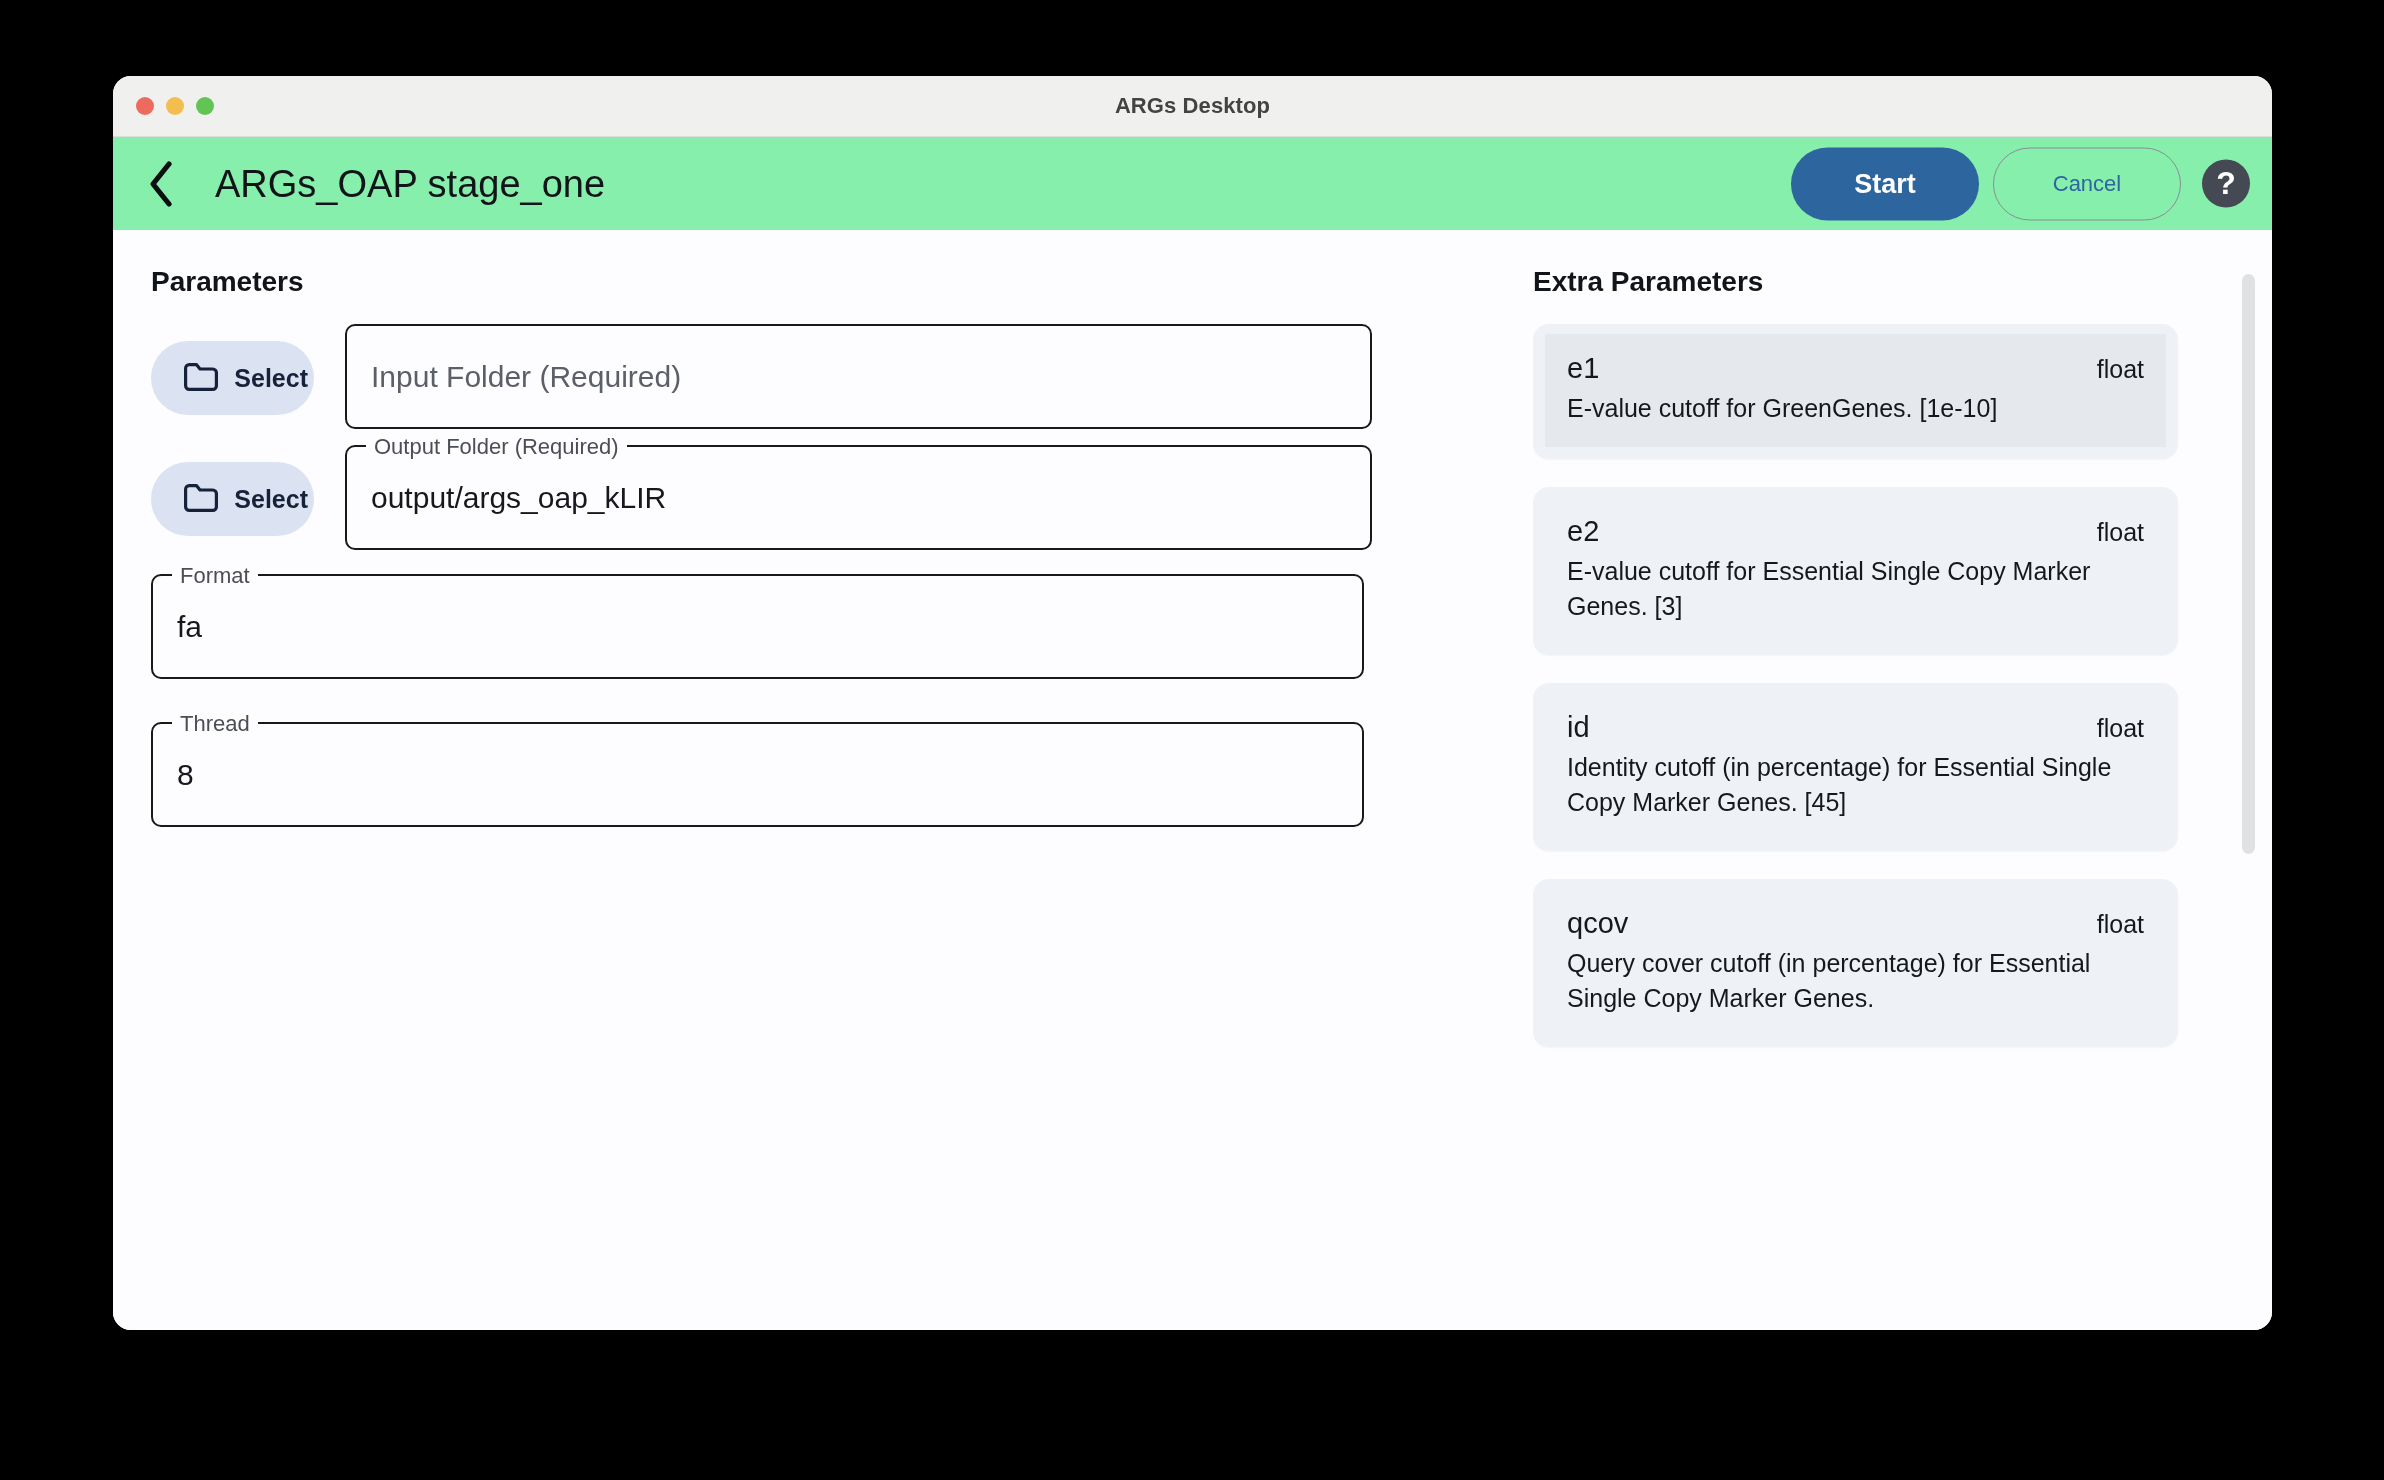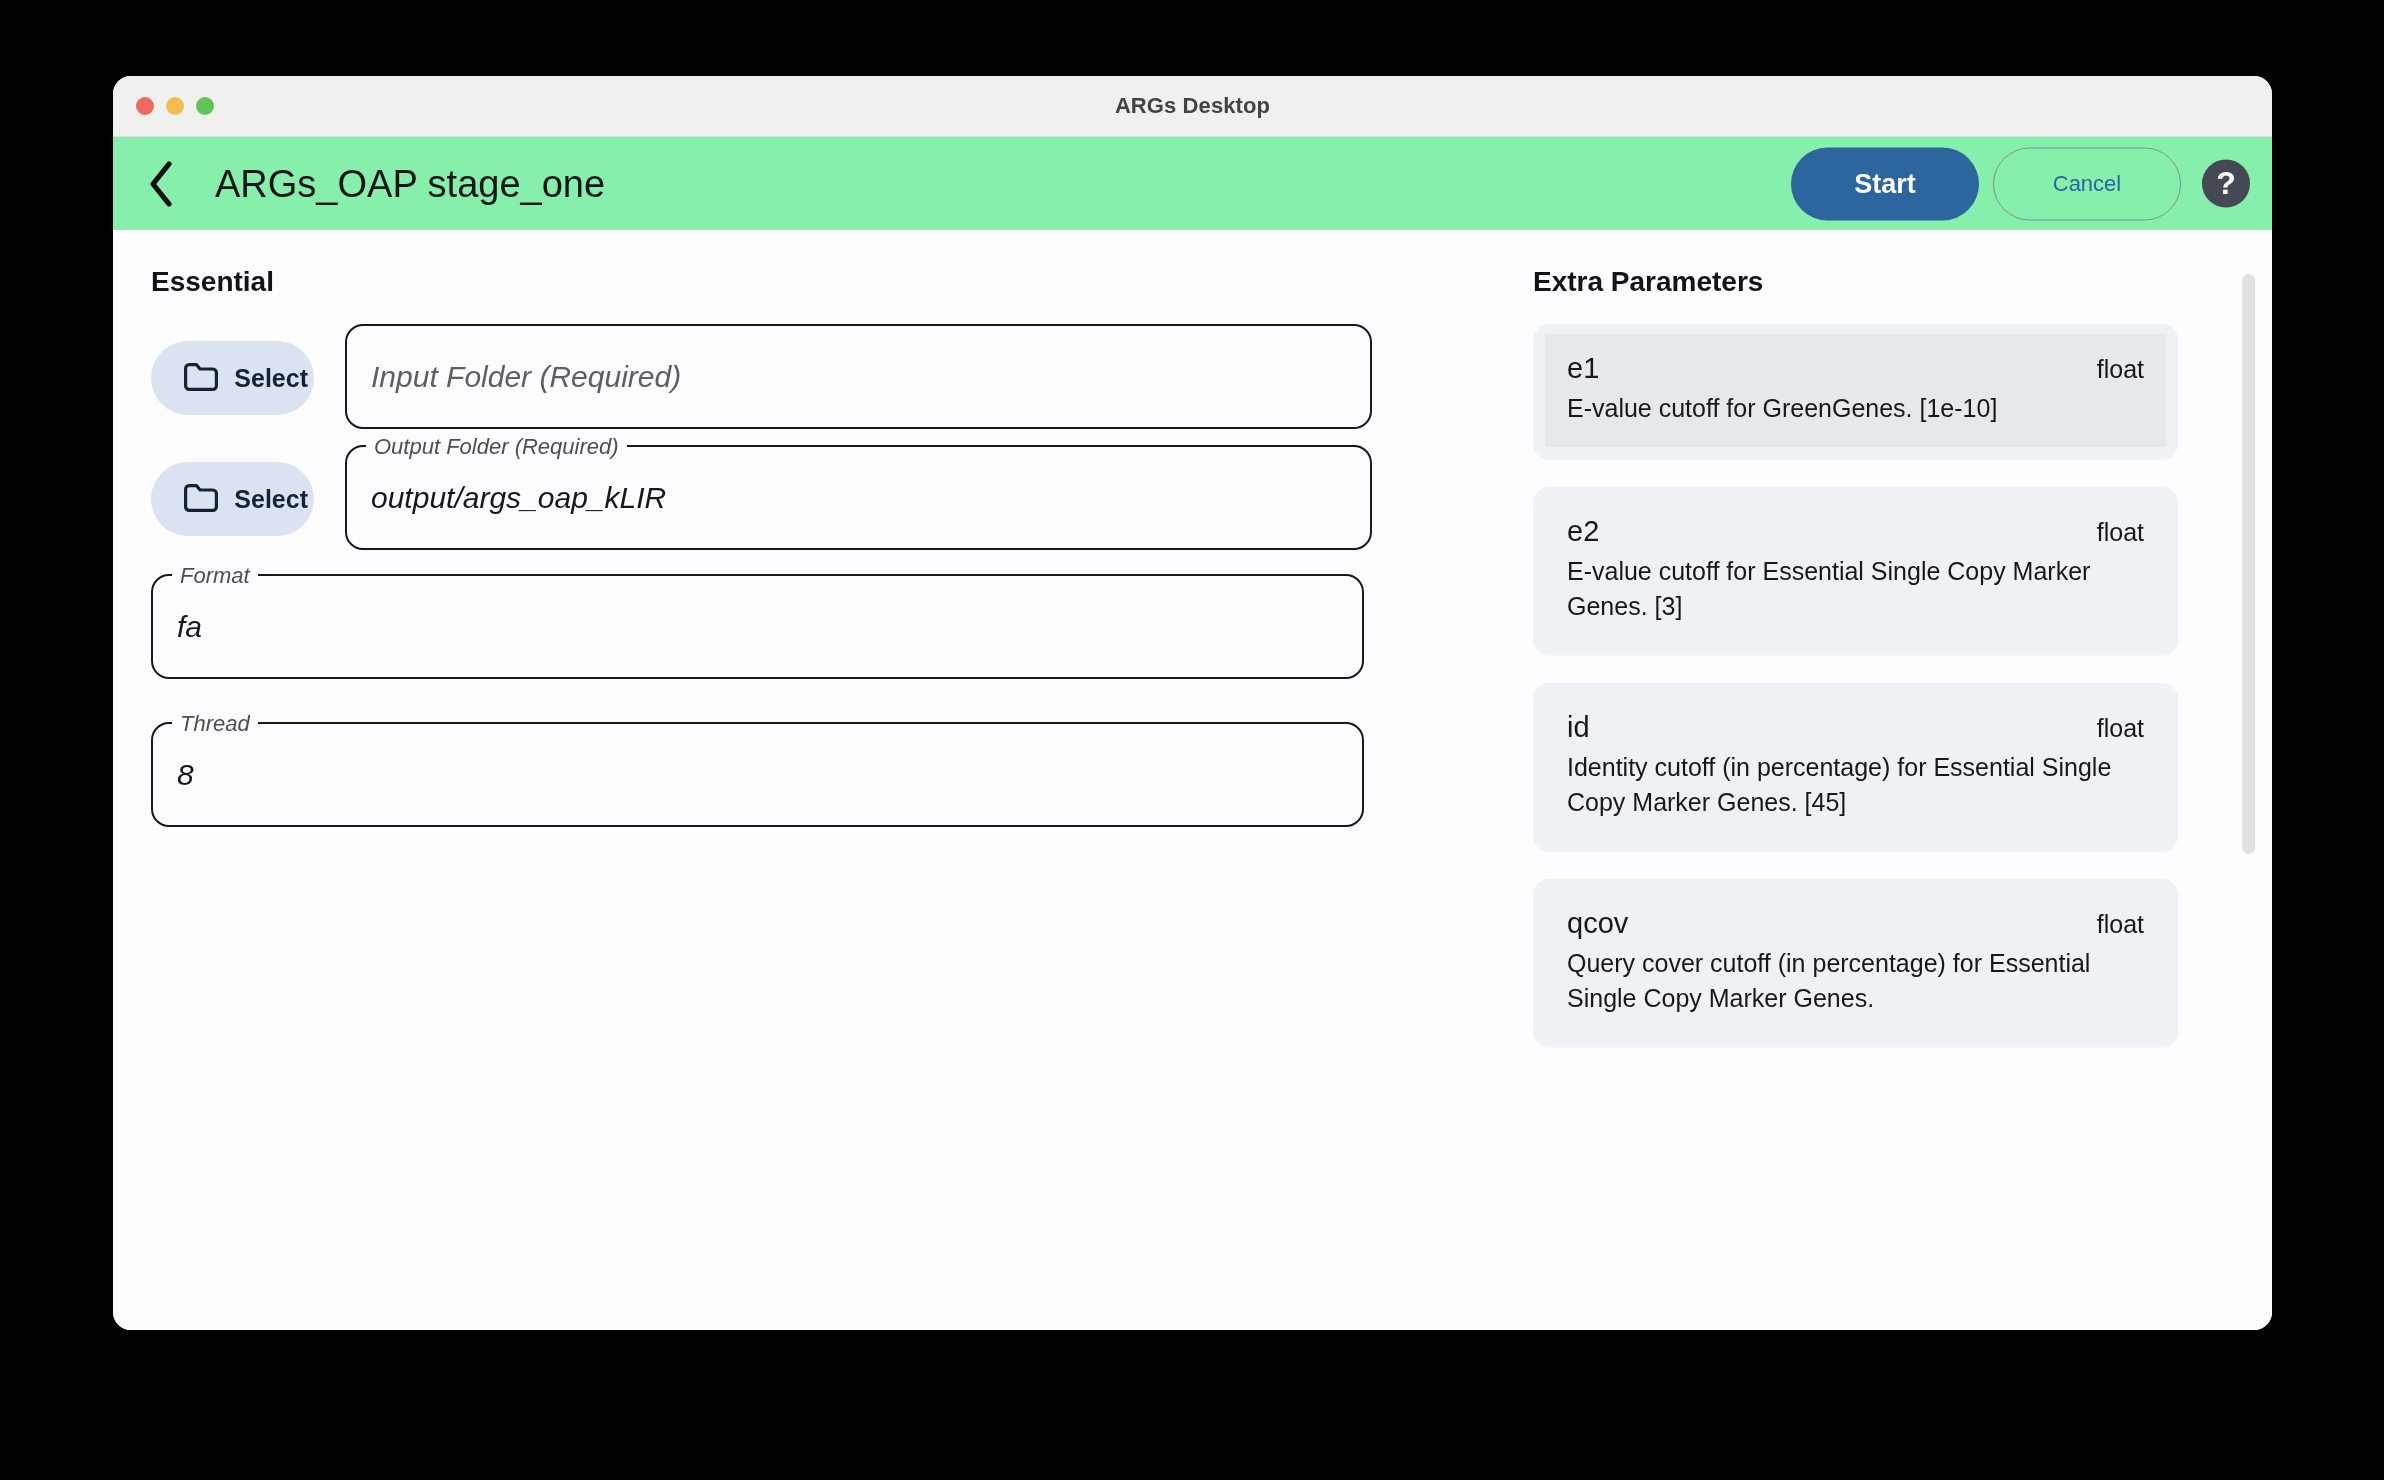--- a/index.html
+++ b/index.html
@@ -197,24 +197,23 @@
     font-size: 25px;
     font-weight: bold;
     color: #16213a;
   }
   .folder-icon { display: block; }
 
   
   .field {
     position: relative;
     border: 2.2px solid #17191c;
-    border-radius: 18px;
+    border-radius: 10px;
     box-sizing: border-box;
     background: transparent;
-    font-style: italic;
   }
   .field .legend {
     position: absolute;
     top: -13px;
     left: 19px;
     padding: 0 8px;
     background: #fdfdff;
     font-size: 22px;
     color: #4b4e54;
     white-space: nowrap;
@@ -352,21 +351,21 @@
     <div class="toolbar-actions">
       <button class="btn-start">Start</button>
       <button class="btn-cancel">Cancel</button>
       <button class="help-btn">?</button>
     </div>
   </div>
 
   <div class="body">
 
     <div class="left-pane">
-      <h2 class="section-title">Essential</h2>
+      <h2 class="section-title">Parameters</h2>
 
       <div class="row-select">
         <button class="select-btn">
           <span class="folder-icon">
             <svg width="36" height="30" viewBox="0 0 36 30" fill="none" xmlns="http://www.w3.org/2000/svg">
               <path d="M2.6 6.2 A3.6 3.6 0 0 1 6.2 2.6 H13.4 L17.0 7.0 H29.8 A3.6 3.6 0 0 1 33.4 10.6 V23.8 A3.6 3.6 0 0 1 29.8 27.4 H6.2 A3.6 3.6 0 0 1 2.6 23.8 Z" stroke="#16213a" stroke-width="3.2" stroke-linejoin="round" fill="none"></path>
             </svg>
           </span>
           <span class="lbl">Select</span>
         </button>

